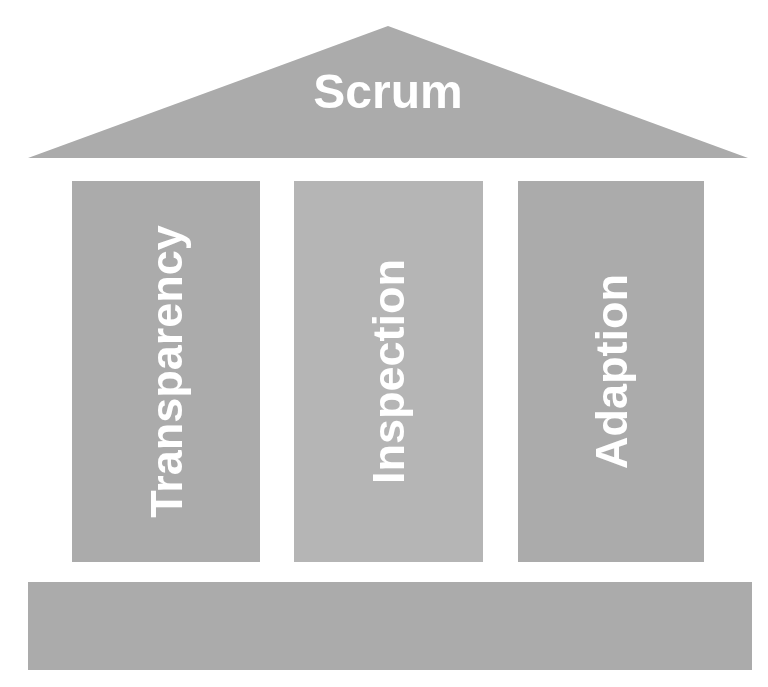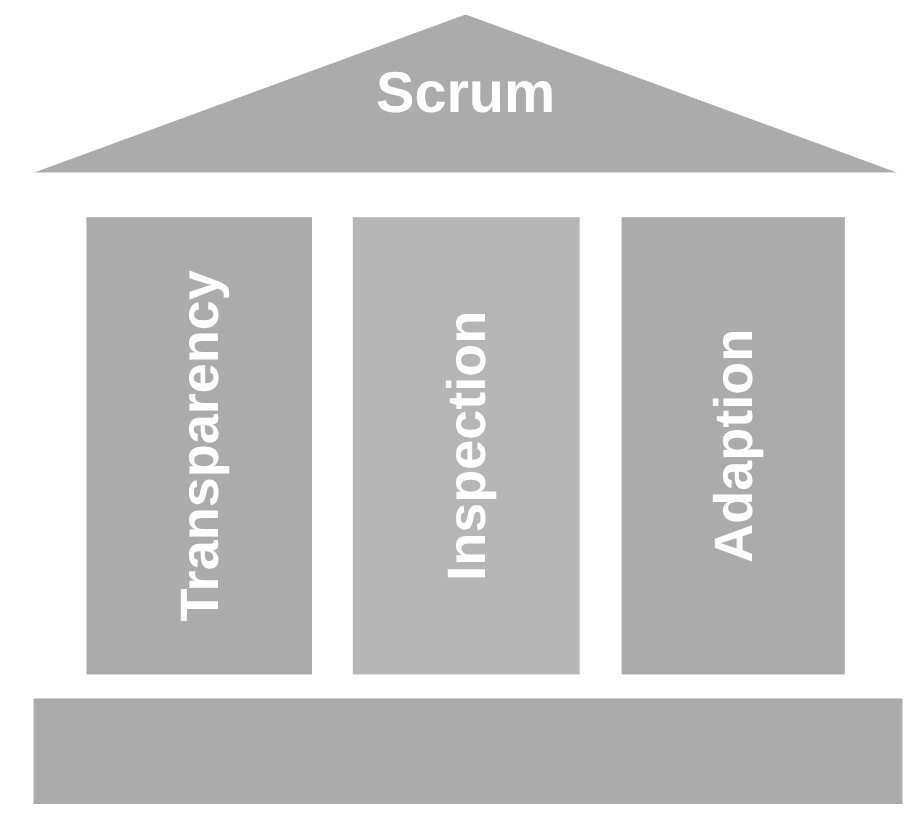--- a/index.html
+++ b/index.html
@@ -17,21 +17,21 @@
     position: relative;
     width: 768px;
     height: 687px;
     background: var(--background);
     overflow: hidden;
   }
   
   .roof {
     position: absolute;
     left: 28px;
-    top: 12px;
+    top: 26px;
     width: 720px;
     height: 132px;
     background: var(--shape_gray);
     clip-path: polygon(50% 0, 100% 100%, 0 100%);
   }
   .roof-label {
     position: absolute;
     left: 0;
     right: 0;
     top: 42px;

